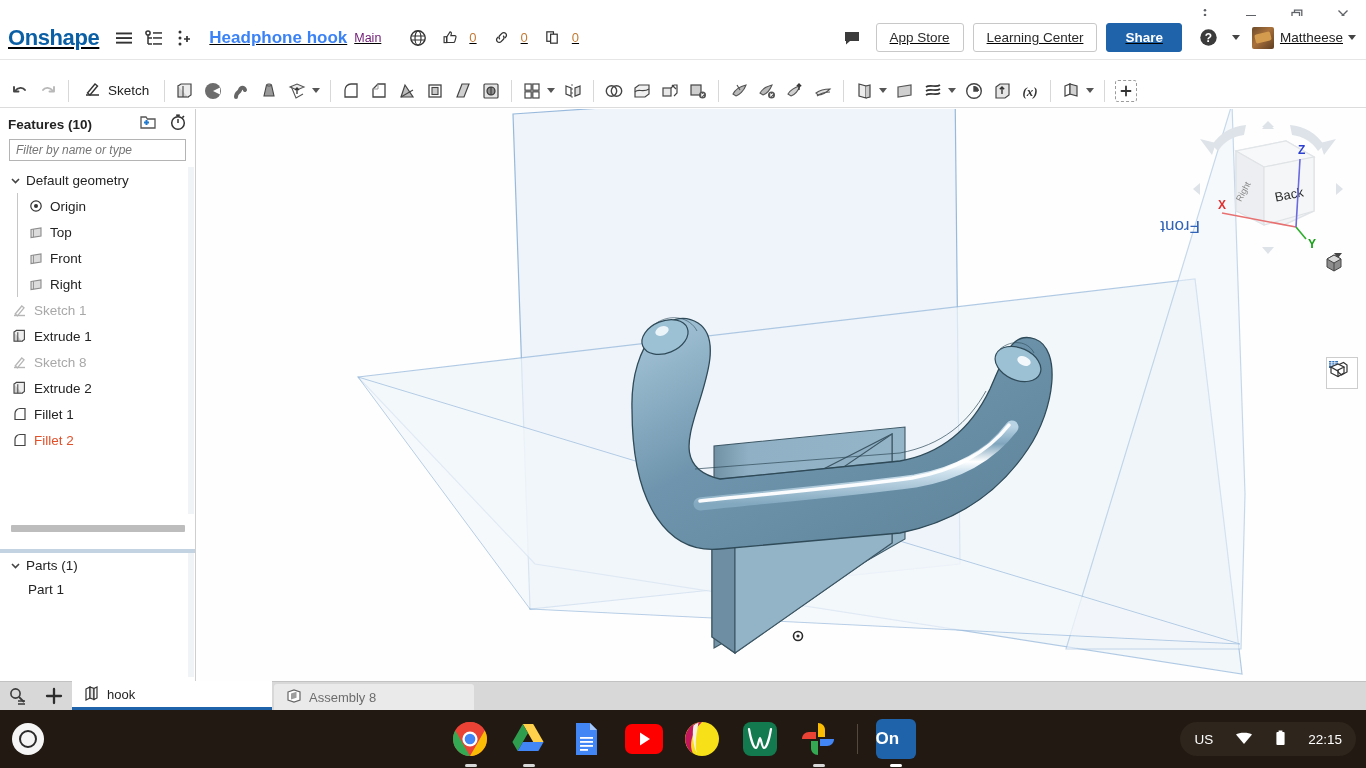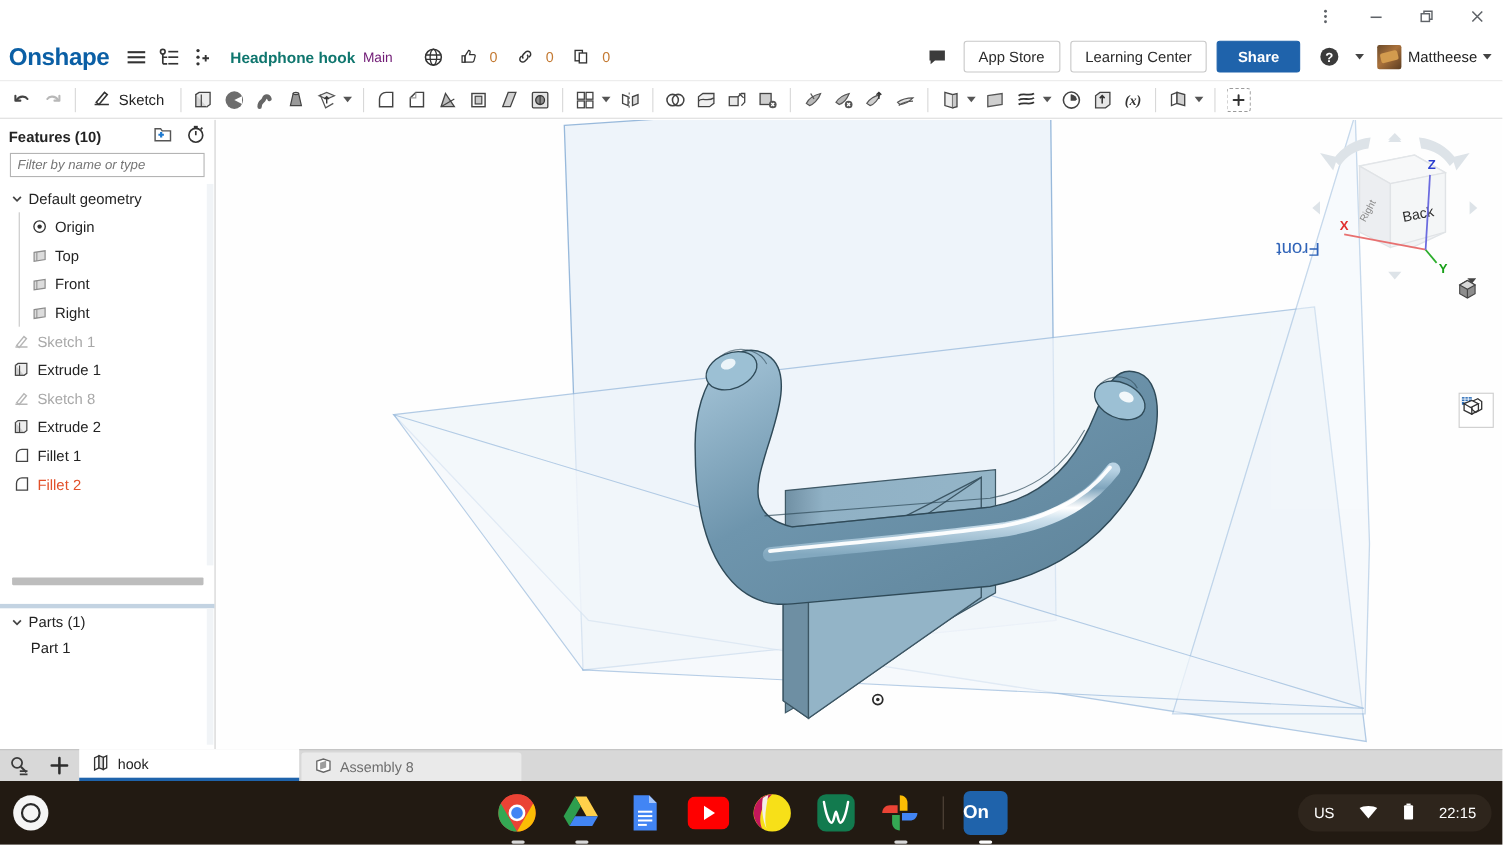--- a/index.html
+++ b/index.html
@@ -17,34 +17,34 @@
     justify-content: flex-end; gap: 0px;
   }
   .wb-btn {
     width: 46px; height: 30px; display: flex; align-items: center;
     justify-content: center; color: #5f6368;
   }
   .wb-btn svg { display: block; }
 
   
   .header {
-    position: absolute; top: 30px; left: 0; width: 1366px; height: 44px;
+    position: absolute; top: 16px; left: 0; width: 1366px; height: 44px;
     background: #ffffff; display: flex; align-items: center;
-    padding: 0 10px 0 8px; border-bottom: 1px solid #e6e6e6;
+    padding: 0 10px 0 8px; border-bottom: 1px solid #e6e6e6; text-decoration: underline;
   }
   .logo {
     font-size: 22px; font-weight: bold; color: #0b5fa5; letter-spacing: -0.4px;
     margin-right: 10px; white-space: nowrap;
   }
   .hicon {
     width: 30px; height: 30px; display: flex; align-items: center;
     justify-content: center; color: #333; flex: 0 0 auto;
   }
   .doctitle {
-    font-size: 14px; font-weight: bold; color: #0f766e; margin-left: 10px;
+    font-size: 17px; font-weight: bold; color: #3b82f6; margin-left: 10px;
     white-space: nowrap;
   }
   .docbranch {
     font-size: 12.5px; color: #701a75; margin-left: 7px; white-space: nowrap;
   }
   .counters { display: flex; align-items: center; margin-left: 22px; gap: 2px; }
   .cgroup { display: flex; align-items: center; gap: 4px; margin-right: 8px; }
   .cnum { font-size: 13px; color: #c47a33; }
   .hspacer { flex: 1 1 auto; }
   .hbtn {

